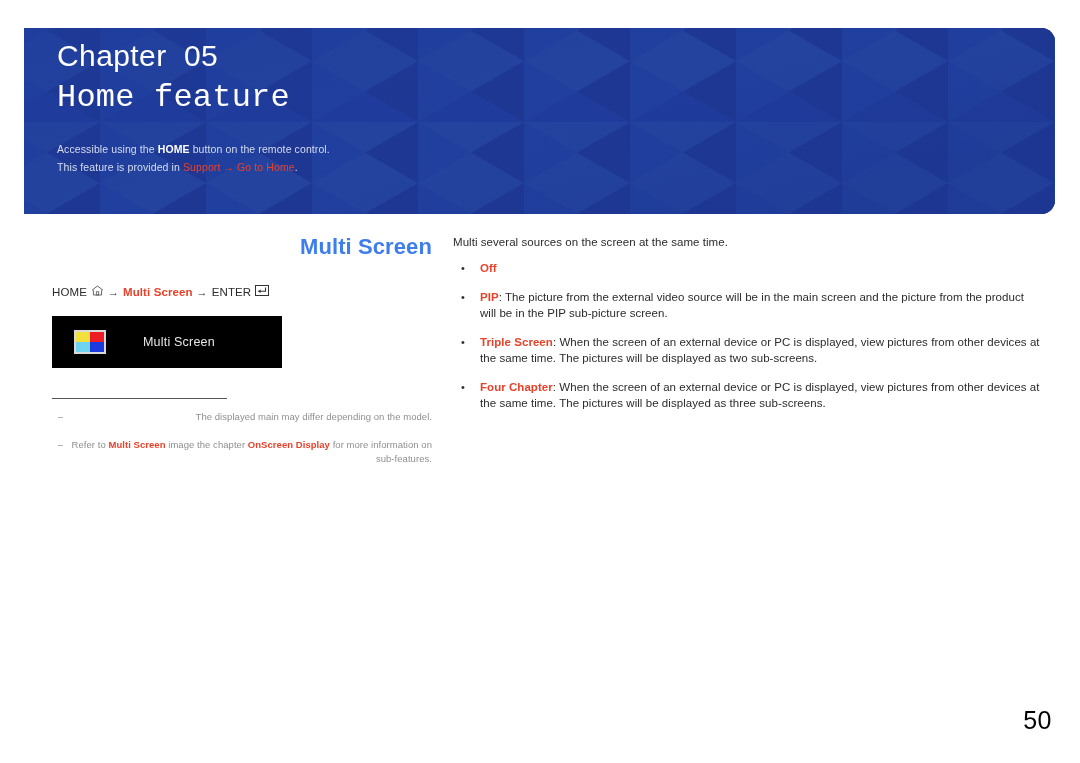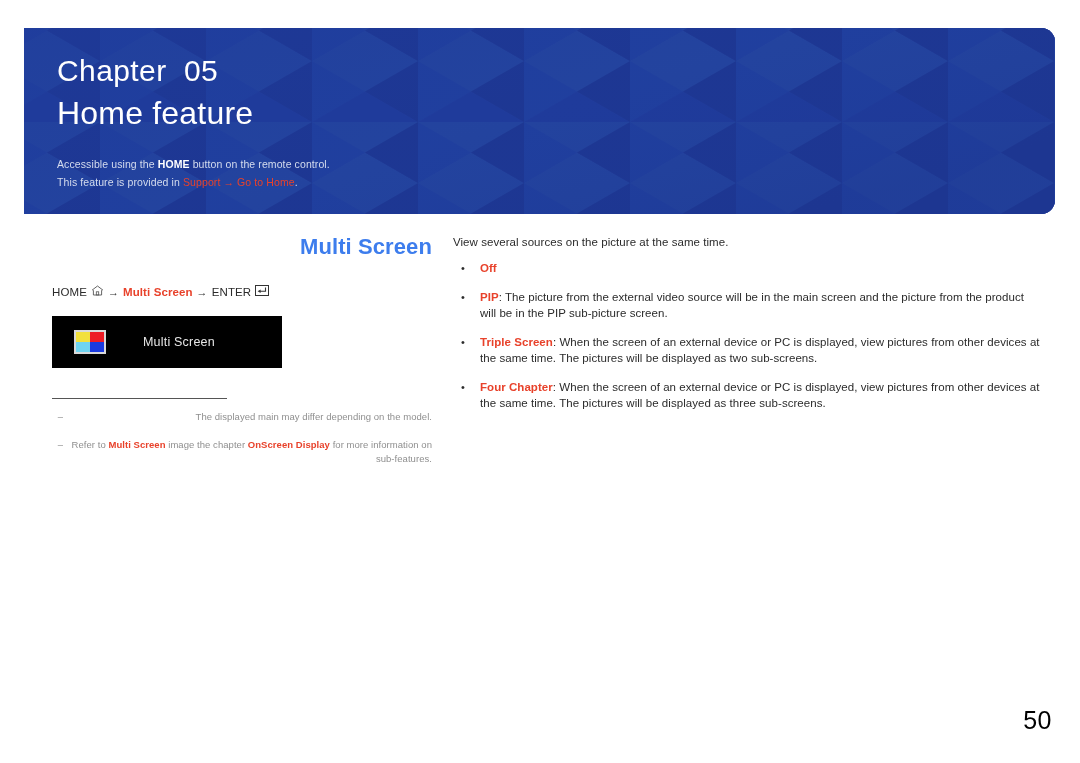--- a/index.html
+++ b/index.html
@@ -35,39 +35,40 @@
   .banner-pattern {
     position: absolute;
     inset: 0;
     width: 100%;
     height: 100%;
   }
 
   .banner-inner {
     position: relative;
     z-index: 2;
-    padding: 23px 0 0 33px;
+    padding: 8px 0 0 33px;
   }
 
   .chapter-line {
     color: #ffffff;
     font-size: 30px;
     font-weight: 400;
     letter-spacing: 0.4px;
     line-height: 40px;
     white-space: pre;
   }
 
   .chapter-title {
     color: #ffffff;
     font-size: 32px;
     font-weight: 400;
     letter-spacing: 0.2px;
     line-height: 42px;
     margin-top: 1px;
+    font-family: Liberation Mono, monospace;
   }
 
   .banner-notes {
     margin-top: 21px;
   }
 
   .banner-note {
     color: #d5dcee;
     font-size: 10.5px;
     line-height: 18px;
@@ -314,21 +315,21 @@
       </div>
 
       <div class="footnote">
         <span class="dash">–</span>
         <span class="fn-text"><span>Refer to </span><span class="red">Multi Screen</span><span> image the chapter </span><span class="red">OnScreen Display</span><span> for more information on sub-features.</span></span>
       </div>
     </div>
 
     <div class="col-right">
 
-      <div class="intro">View several sources on the picture at the same time.</div>
+      <div class="intro">Multi several sources on the screen at the same time.</div>
 
       <div class="bullets">
 
         <div class="bullet">
           <span class="dot">•</span>
           <span class="btext"><span class="red">Off</span></span>
         </div>
 
         <div class="bullet">
           <span class="dot">•</span>

